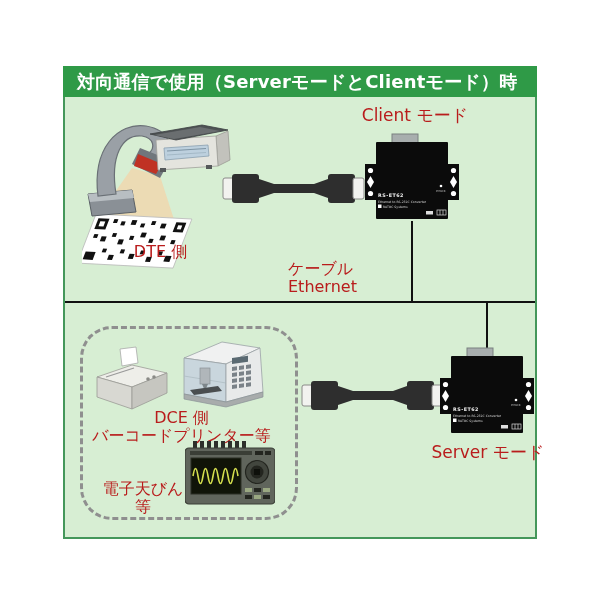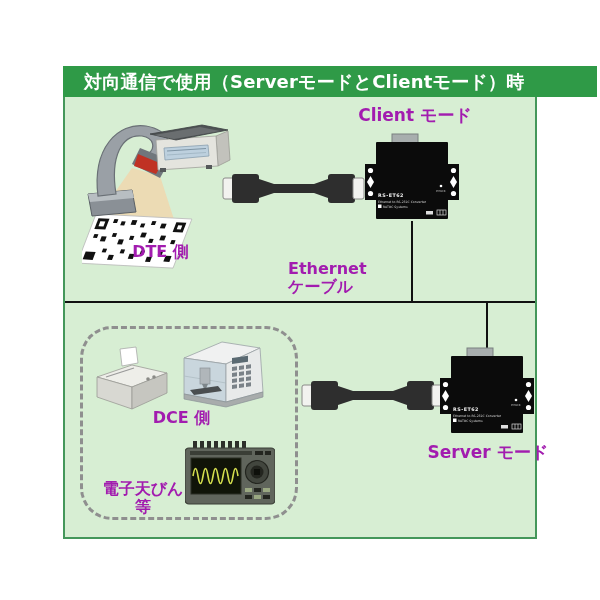--- a/index.html
+++ b/index.html
@@ -1,20 +1,20 @@
 <!DOCTYPE html>
 <html><head>
 <meta charset="utf-8">
 <style>
   html,body{margin:0;padding:0;}
   body{width:600px;height:600px;background:#ffffff;font-family:"DejaVu Sans","Liberation Sans",sans-serif;position:relative;overflow:hidden;}
   .canvas{position:absolute;inset:0;width:600px;height:600px;}
   .panel{position:absolute;left:63px;top:66px;width:474px;height:473px;background:#d7eed3;border:2px solid #44975a;box-sizing:border-box;}
-  .header{position:absolute;left:63px;top:66px;width:534px;height:31px;background:#2f9a47;color:#ffffff;font-weight:700;font-size:18px;line-height:31px;padding-left:21px;box-sizing:border-box;letter-spacing:0.2px;white-space:nowrap;}
-  .label{position:absolute;font-weight:700;color:#a21caf;text-align:center;line-height:1.13;}
+  .header{position:absolute;left:63px;top:66px;width:474px;height:31px;background:#2f9a47;color:#ffffff;font-weight:700;font-size:18px;line-height:31px;padding-left:14px;box-sizing:border-box;letter-spacing:0.2px;white-space:nowrap;}
+  .label{position:absolute;font-weight:400;color:#b91c1c;text-align:center;line-height:1.13;}
   .lbl15{font-size:16px;}
   .lbl16{font-size:16px;}
   .lbl17{font-size:17px;}
   .line{position:absolute;background:#111111;}
   .dashedbox{position:absolute;left:80px;top:326px;width:218px;height:194px;border:3px dashed #8f8f8f;border-radius:32px;box-sizing:border-box;}
   svg{position:absolute;display:block;}
 </style>
 </head>
 <body>
 
@@ -120,22 +120,22 @@
   <svg style="left:221px;top:166px;" width="145" height="45" viewBox="0 0 145 45">
     <use href="#serialcable"></use>
   </svg>
 
   <div class="label lbl17" style="left:355px;top:106px;width:120px;">Client モード</div>
   <svg style="left:362px;top:133px;" width="100" height="92" viewBox="0 0 100 92">
     <use href="#converter"></use>
   </svg>
 
   <div class="label lbl16" style="left:288px;top:260px;width:90px;text-align:left;">
+    <div>ケーブル</div>
     <div>Ethernet</div>
-    <div>ケーブル</div>
   </div>
 
   <div class="dashedbox"></div>
 
   <svg style="left:92px;top:346px;" width="80" height="68" viewBox="0 0 80 68">
     <polygon points="28,3 44,1 46,17 30,20" fill="#ffffff" stroke="#aaaaaa" stroke-width="0.8"></polygon>
     <polygon points="5,31 40,19 75,27 40,41" fill="#eeeee9" stroke="#9a9a96" stroke-width="0.8"></polygon>
     <polygon points="5,31 40,41 40,63 5,51" fill="#d8d8d2" stroke="#9a9a96" stroke-width="0.8"></polygon>
     <polygon points="40,41 75,27 75,47 40,63" fill="#c6c6c0" stroke="#9a9a96" stroke-width="0.8"></polygon>
     <line x1="14" y1="31" x2="42" y2="22" stroke="#999999" stroke-width="1.2"></line>
@@ -164,20 +164,21 @@
         <rect x="14" y="15" width="5" height="4" fill="#7a8288"></rect>
       <rect x="0" y="21" width="5" height="4" fill="#7a8288"></rect>
         <rect x="7" y="21" width="5" height="4" fill="#7a8288"></rect>
         <rect x="14" y="21" width="5" height="4" fill="#7a8288"></rect>
     </g>
     <polygon points="14,60 56,68 93,58 93,63 56,73 14,65" fill="#a8acac" stroke="#8a9296" stroke-width="0.7"></polygon>
   </svg>
 
   <div class="label lbl15" style="left:84px;top:409px;width:195px;">
     <div>DCE 側</div>
+    <div>バーコードプリンター等</div>
   </div>
 
   <div class="label lbl15" style="left:101px;top:480px;width:84px;">電子天びん等</div>
   <svg style="left:185px;top:441px;" width="90" height="66" viewBox="0 0 90 66">
     <g fill="#2d2f2a">
       <rect x="8" y="0" width="4" height="8"></rect>
         <rect x="15" y="0" width="4" height="8"></rect>
         <rect x="22" y="0" width="4" height="8"></rect>
       <rect x="29" y="0" width="4" height="8"></rect>
         <rect x="36" y="0" width="4" height="8"></rect>

